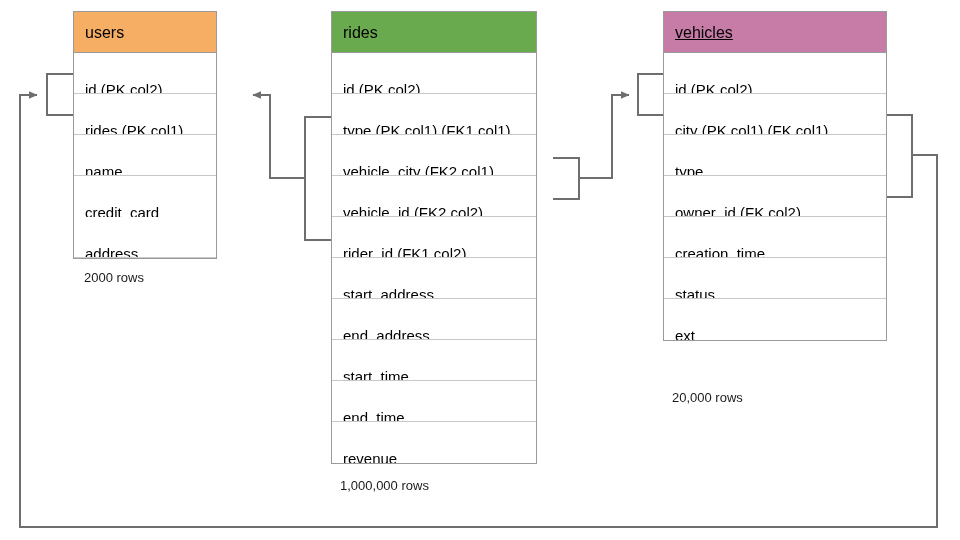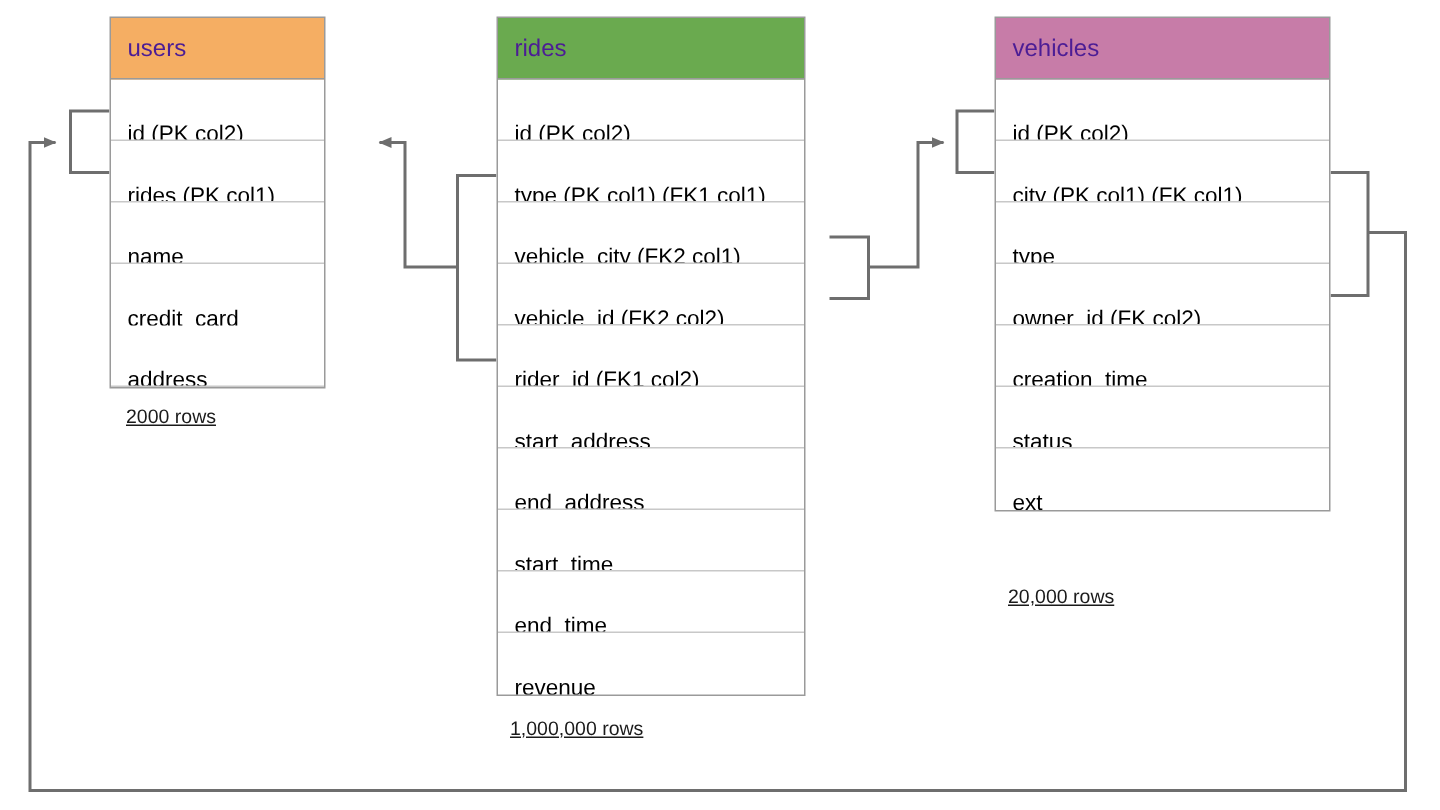--- a/index.html
+++ b/index.html
@@ -18,21 +18,21 @@
     box-sizing:border-box;
     border:1px solid #9a9a9a;
     background:#ffffff;
   }
   .entity .title{
     box-sizing:border-box;
     height:41px;
     line-height:41px;
     padding:0 0 0 11px;
     font-size:16px;
-    color:#4c1d95;
+    color:#000000;
     border-bottom:1px solid #9a9a9a;
     white-space:nowrap;
     overflow:hidden;
   }
   .entity .col{
     box-sizing:border-box;
     height:41px;
     line-height:41px;
     padding:16px 0 0 11px;
     font-size:15px;
@@ -40,21 +40,20 @@
     border-bottom:1px solid #c8c8c8;
     white-space:nowrap;
     overflow:hidden;
   }
   .entity .col.last{border-bottom:none;}
   .rowcount{
     position:absolute;
     font-size:13px;
     color:#1a1a1a;
     white-space:nowrap;
-    text-decoration:underline;
   }
 </style>
 </head>
 <body>
 
 <div id="canvas">
 
   <svg class="wires" viewBox="0 0 960 540" preserveAspectRatio="none">
     <defs>
       <marker id="arrowhead" markerWidth="9" markerHeight="9" refX="8" refY="4.5" orient="auto" markerUnits="userSpaceOnUse">
@@ -98,21 +97,21 @@
     <div class="col">rider_id (FK1 col2)</div>
     <div class="col">start_address</div>
     <div class="col">end_address</div>
     <div class="col">start_time</div>
     <div class="col">end_time</div>
     <div class="col last">revenue</div>
   </div>
   <div class="rowcount" style="left:340px;top:478px;">1,000,000 rows</div>
 
   <div class="entity" style="left:663px;top:11px;width:224px;">
-    <div class="title" style="background:#c77ca8;">vehicles</div>
+    <div class="title" style="background:#c77ca8;text-decoration:underline;">vehicles</div>
     <div class="col">id (PK col2)</div>
     <div class="col">city (PK col1) (FK col1)</div>
     <div class="col">type</div>
     <div class="col">owner_id (FK col2)</div>
     <div class="col">creation_time</div>
     <div class="col">status</div>
     <div class="col last">ext</div>
   </div>
   <div class="rowcount" style="left:672px;top:354px;margin-top:36px;">20,000 rows</div>
 

